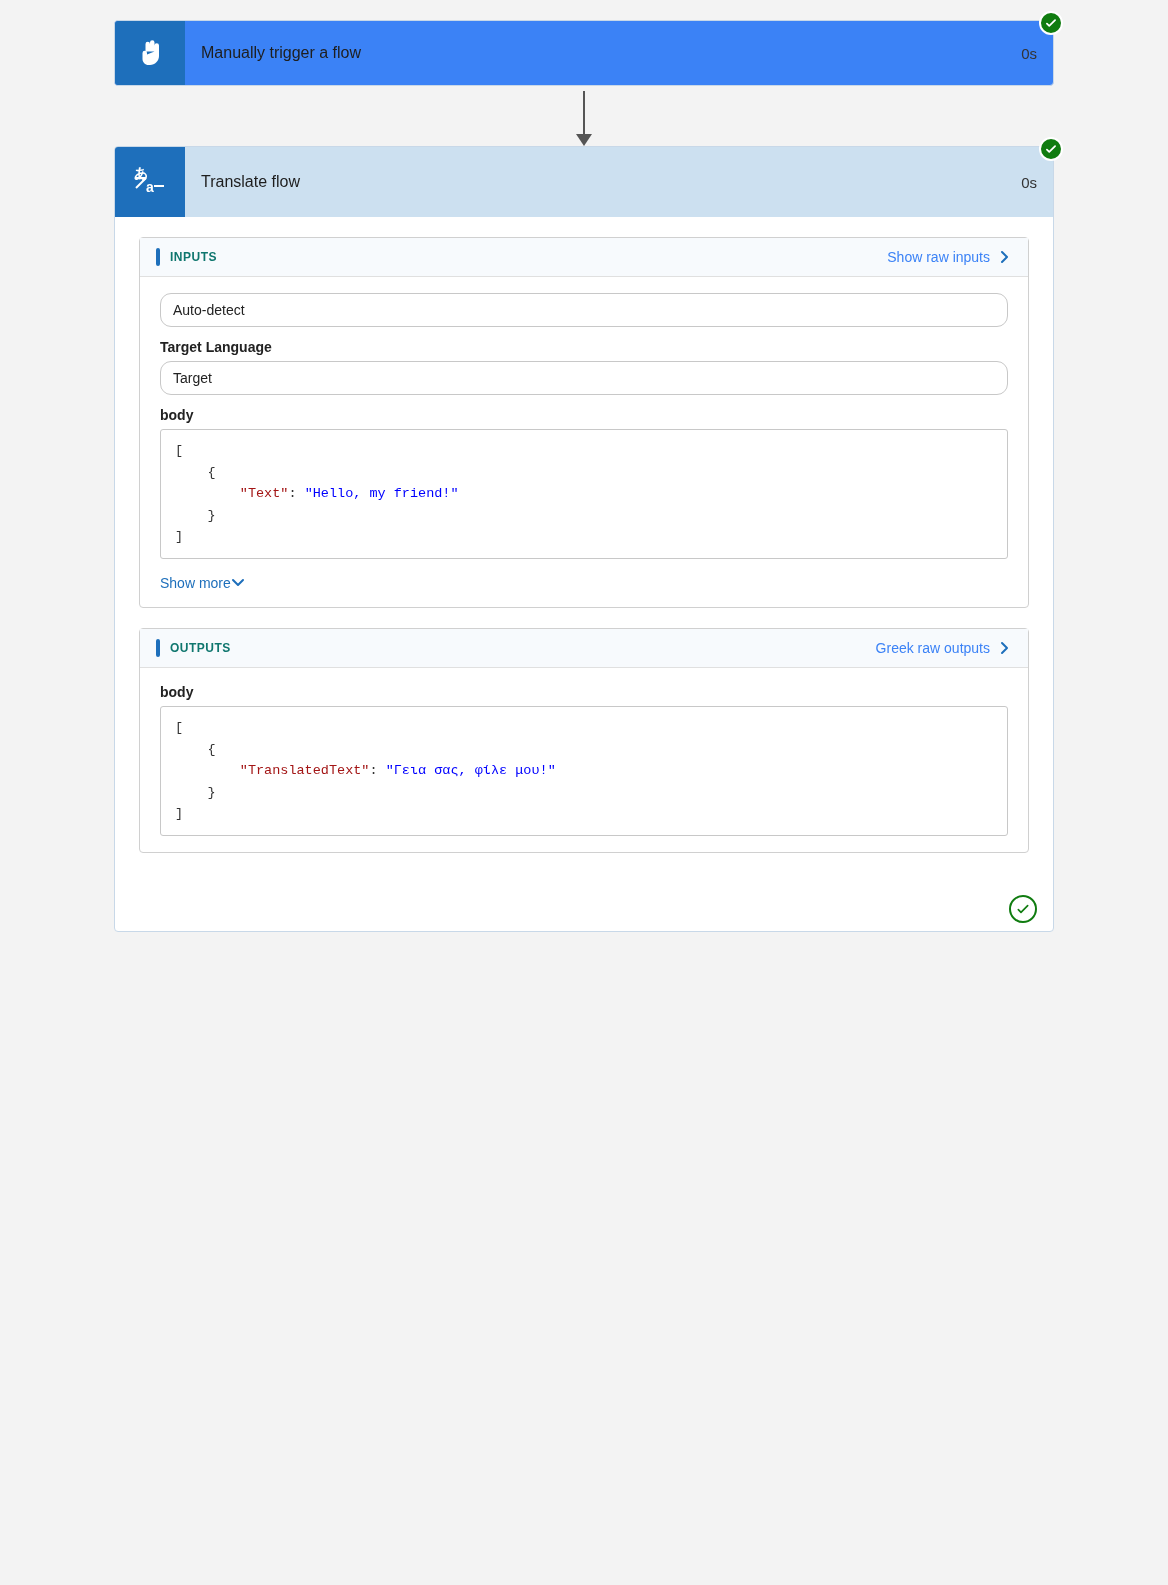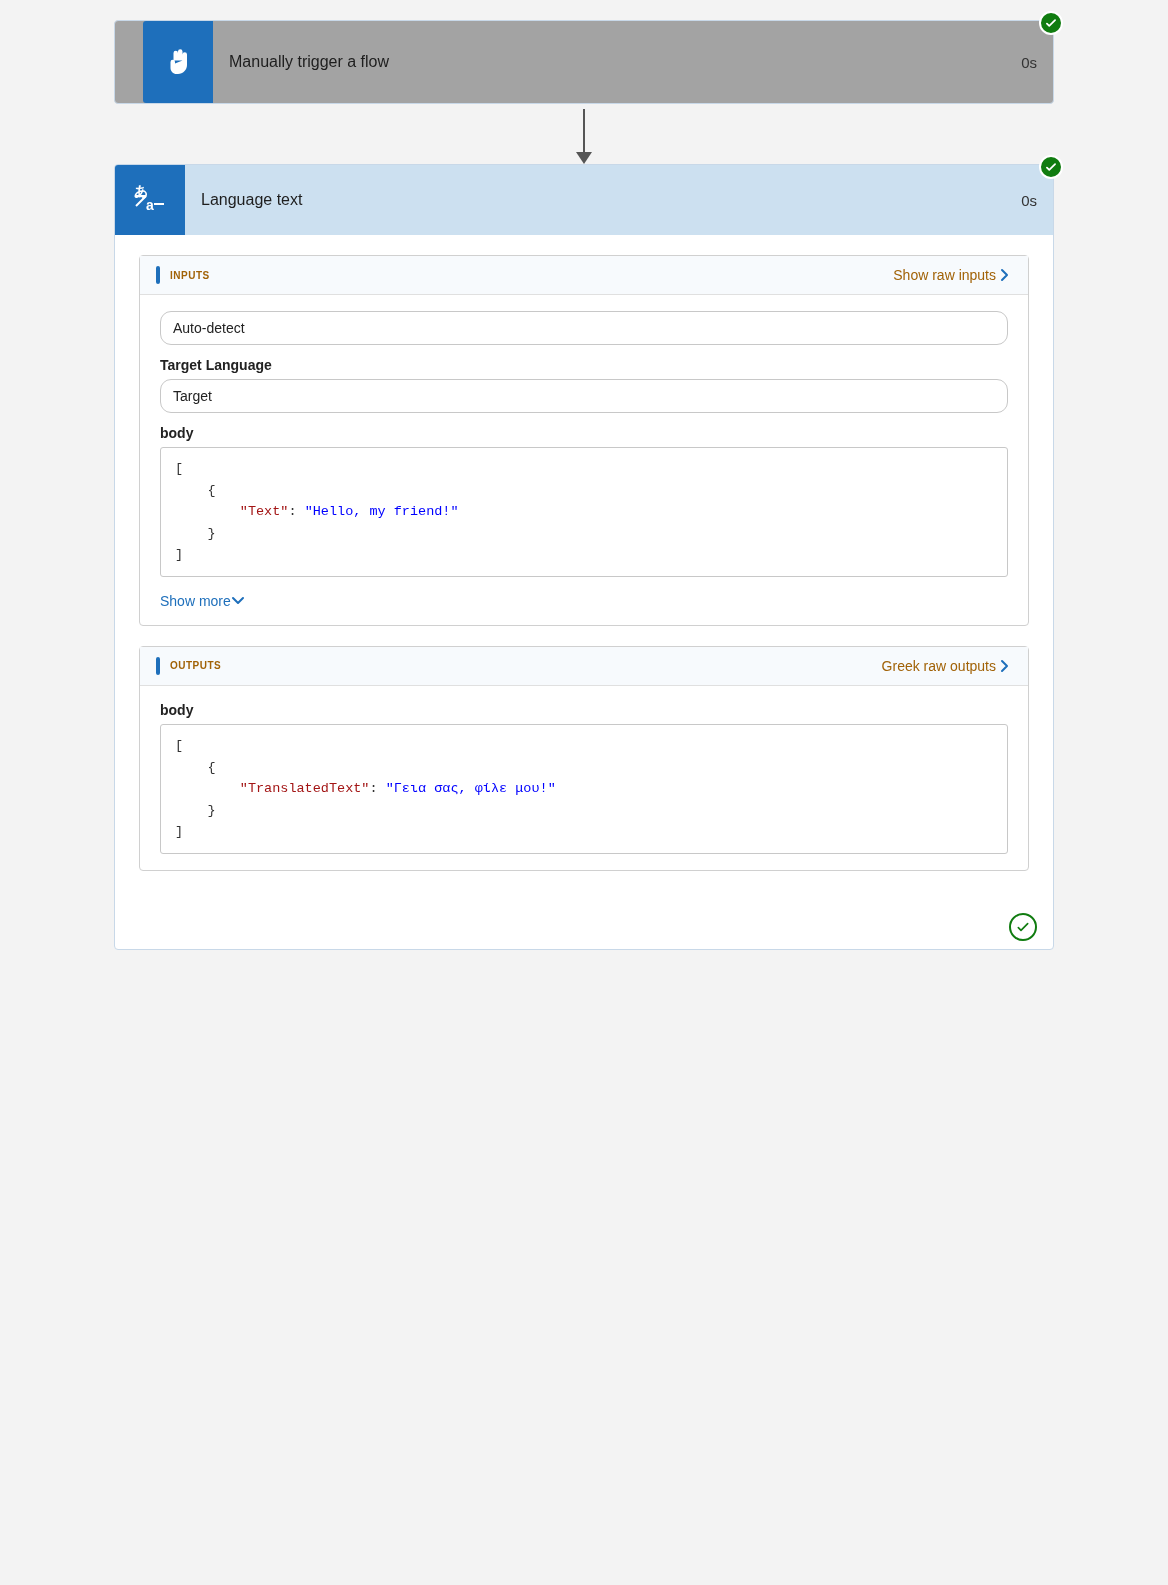--- a/index.html
+++ b/index.html
@@ -19,24 +19,23 @@
       align-items: center;
     }
 
     
     .trigger-block {
       width: 100%;
       display: flex;
       align-items: stretch;
       border: 1px solid #c8d8e8;
       border-radius: 4px;
-      background: #a3a3a3;
+      background: #3b82f6;
       position: relative;
-      height: 84px;
-      padding-left: 28px;
+      height: 66px;
     }
     .trigger-icon {
       width: 70px;
       min-width: 70px;
       background: #1e6fbb;
       display: flex;
       align-items: center;
       justify-content: center;
       border-radius: 3px 0 0 3px;
     }
@@ -161,38 +160,39 @@
     }
     .section-header {
       display: flex;
       align-items: center;
       justify-content: space-between;
       padding: 10px 16px;
       border-bottom: 1px solid #e0e0e0;
       background: #f7fafd;
     }
     .section-title {
-      font-size: 10px;
+      font-size: 12px;
       font-weight: 700;
-      color: #a16207;
+      color: #0f766e;
       letter-spacing: 0.5px;
       display: flex;
       align-items: center;
     }
     .section-title-bar {
       width: 4px;
       height: 18px;
       background: #1e6fbb;
       margin-right: 10px;
       border-radius: 2px;
     }
     .show-raw-btn {
       display: flex;
       align-items: center;
-      color: #a16207;
+      gap: 6px;
+      color: #3b82f6;
       font-size: 14px;
       cursor: pointer;
       background: none;
       border: none;
       padding: 0;
     }
     .show-raw-btn svg {
       width: 16px;
       height: 16px;
       fill: #1e6fbb;
@@ -303,21 +303,21 @@
         <div class="translate-icon-inner">
           <svg width="40" height="40" viewBox="0 0 40 40" fill="none">
             <text x="4" y="18" font-size="14" fill="white" font-family="Arial" font-weight="bold">あ</text>
             <text x="16" y="32" font-size="14" fill="white" font-family="Arial" font-weight="bold">a</text>
             <line x1="6" y1="28" x2="16" y2="18" stroke="white" stroke-width="2"></line>
             <polyline points="6,18 16,18" stroke="white" stroke-width="2"></polyline>
             <polyline points="24,26 34,26" stroke="white" stroke-width="2" marker-end="url(#arr)"></polyline>
           </svg>
         </div>
       </div>
-      <div class="translate-title">Language text</div>
+      <div class="translate-title">Translate flow</div>
       <div class="translate-time">0s</div>
       <div class="status-badge-green" style="top:-10px;right:-10px;">
         <svg viewBox="0 0 24 24">
           <path d="M5 13l4 4L19 7" stroke="white" stroke-width="3" fill="none" stroke-linecap="round" stroke-linejoin="round"></path>
         </svg>
       </div>
     </div>
 
     <div class="translate-body">
 

